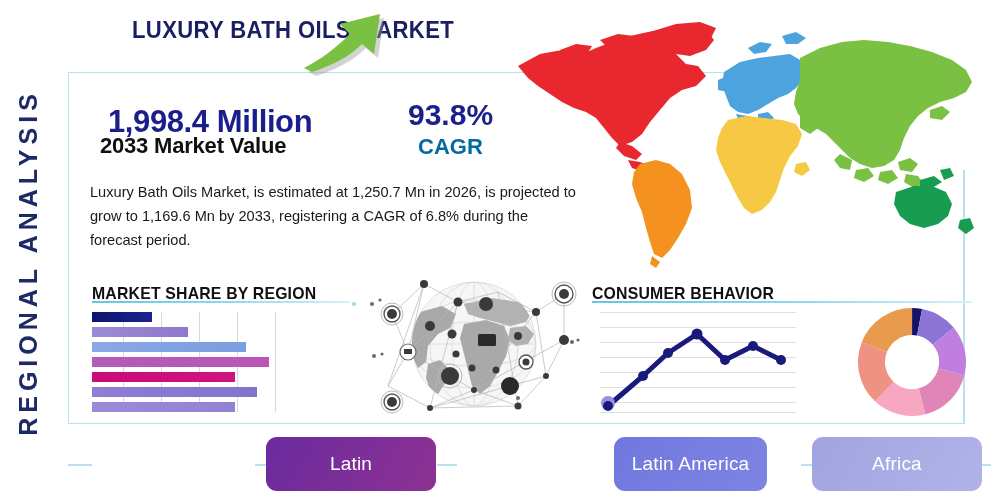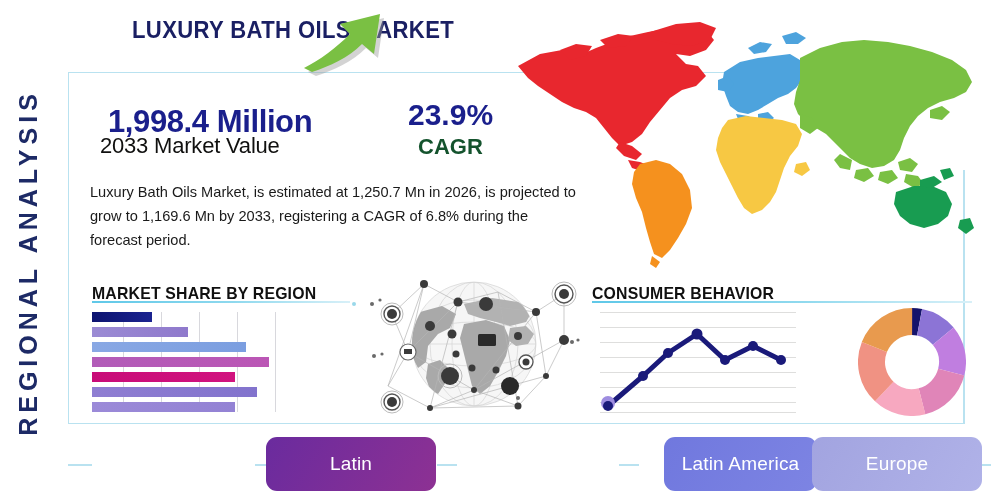--- a/index.html
+++ b/index.html
@@ -50,31 +50,31 @@
 
   
   .kpi{position:absolute;left:100px;top:96px;width:420px;height:72px;}
   .kpi-value{
     position:absolute;left:8px;top:8px;
     font-size:31px;font-weight:bold;color:#1a1f8c;letter-spacing:-0.4px;
     white-space:nowrap;
   }
   .kpi-sub{
     position:absolute;left:0px;top:37px;
-    font-size:22px;font-weight:normal;color:#10100f;letter-spacing:-0.2px;
+    font-size:22px;font-weight:bold;color:#10100f;letter-spacing:-0.2px;
     white-space:nowrap;
   }
   .kpi-cagr{
     position:absolute;left:308px;top:2px;
     font-size:30px;font-weight:bold;color:#1a1f8c;
     white-space:nowrap;
   }
   .kpi-cagr-sub{
     position:absolute;left:318px;top:38px;
-    font-size:22px;font-weight:bold;color:#14532d;
+    font-size:22px;font-weight:bold;color:#0369a1;
     white-space:nowrap;
   }
   .arrow-wrap{position:absolute;left:302px;top:78px;}
 
   
   .para{
     position:absolute;left:90px;top:180px;width:490px;
     font-size:14.6px;line-height:24px;color:#1a1a1a;
   }
 
@@ -168,21 +168,21 @@
       <path fill="#189c51" d="M396 178 L414 172 L432 172 L446 178 L452 190 L448 202 L438 210 L424 214 L410 210 L400 202 L394 190 Z"></path>
       <path fill="#189c51" d="M460 206 L470 204 L474 214 L466 220 L458 214 Z"></path>
       <path fill="#189c51" d="M420 166 L434 162 L442 168 L432 174 L420 172 Z"></path>
       <path fill="#189c51" d="M440 156 L450 154 L454 162 L444 166 Z"></path>
     </svg>
   </div>
 
   <div class="kpi">
     <div class="kpi-value">1,998.4 Million</div>
     <div class="kpi-sub">2033 Market Value</div>
-    <div class="kpi-cagr">23.9%</div>
+    <div class="kpi-cagr">93.8%</div>
     <div class="kpi-cagr-sub">CAGR</div>
   </div>
   <div class="arrow-wrap">
     <svg width="100" height="80" viewBox="0 0 100 80" style="position:absolute;left:0;top:-78px;">
       <g transform="translate(4,4)">
         <path d="M2 68 C18 60 34 48 48 34 L38 24 L78 14 L72 54 L60 44 C46 58 28 66 10 72 Z" fill="#9e9e9e" opacity="0.45"></path>
       </g>
       <path d="M2 68 C18 60 34 48 48 34 L38 24 L78 14 L72 54 L60 44 C46 58 28 66 10 72 Z" fill="#7ac043"></path>
     </svg>
   </div>
@@ -342,20 +342,20 @@
   <div class="pill-connector" style="left:68px;width:24px;"></div>
   <div class="pill-connector" style="left:255px;width:20px;"></div>
   <div class="pill-connector" style="left:437px;width:20px;"></div>
   <div class="pill-connector" style="left:619px;width:20px;"></div>
   <div class="pill-connector" style="left:801px;width:20px;"></div>
   <div class="pill-connector" style="left:963px;width:28px;"></div>
 
   <div class="pill" style="left:266px;width:170px;background:linear-gradient(120deg,#6a2b9e,#8d3193);">
     <span>Latin</span>
   </div>
-  <div class="pill" style="left:664px;width:153px;background:linear-gradient(120deg,#7078de,#7d84e3);">
+  <div class="pill" style="left:614px;width:153px;background:linear-gradient(120deg,#7078de,#7d84e3);">
     <span>Latin America</span>
   </div>
   <div class="pill" style="left:812px;width:170px;background:linear-gradient(120deg,#a2a4e0,#b0b2e8);">
-    <span>Europe</span>
+    <span>Africa</span>
   </div>
 
 </div>
 
 </body></html>

